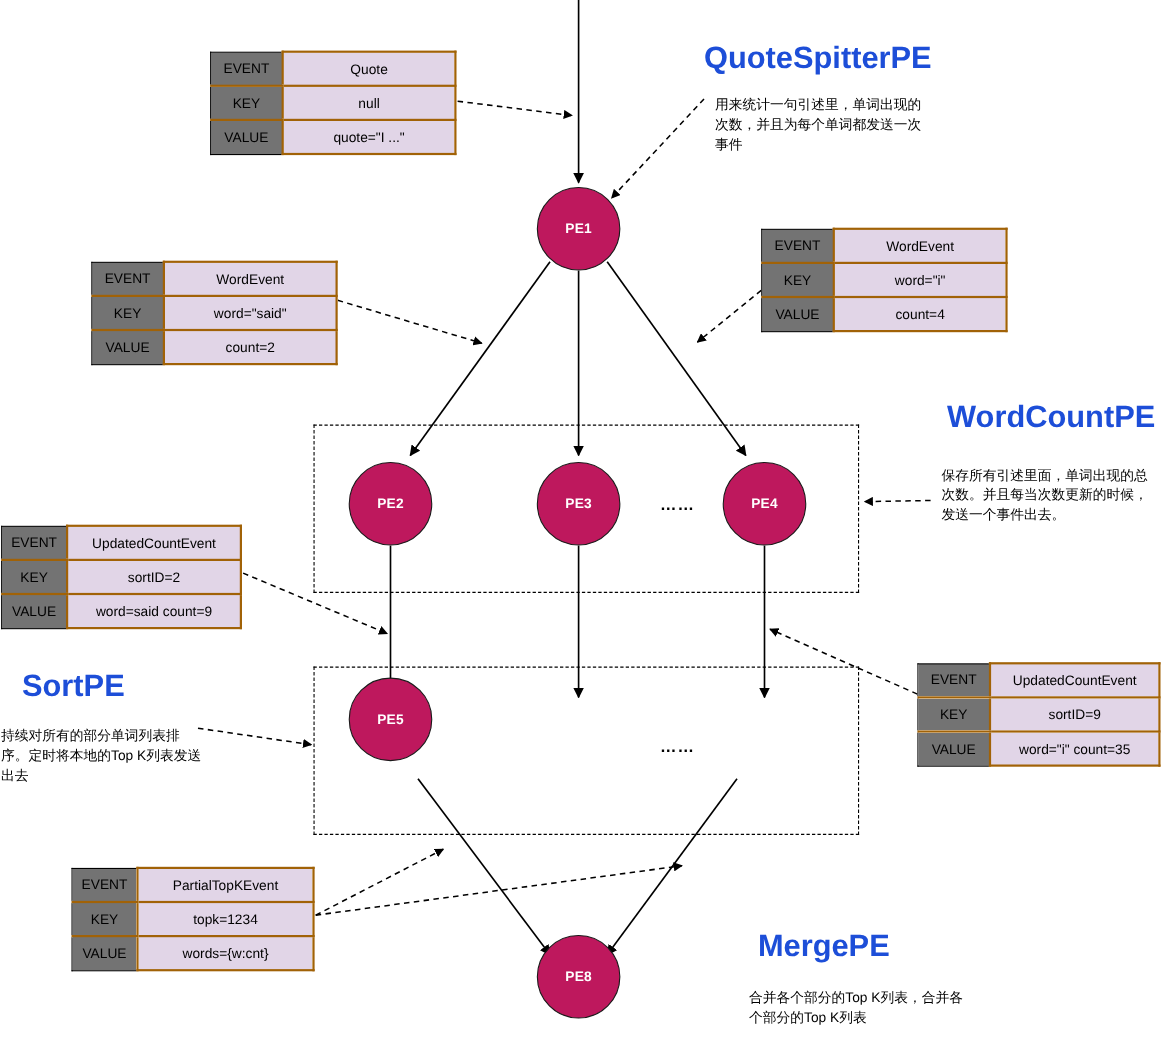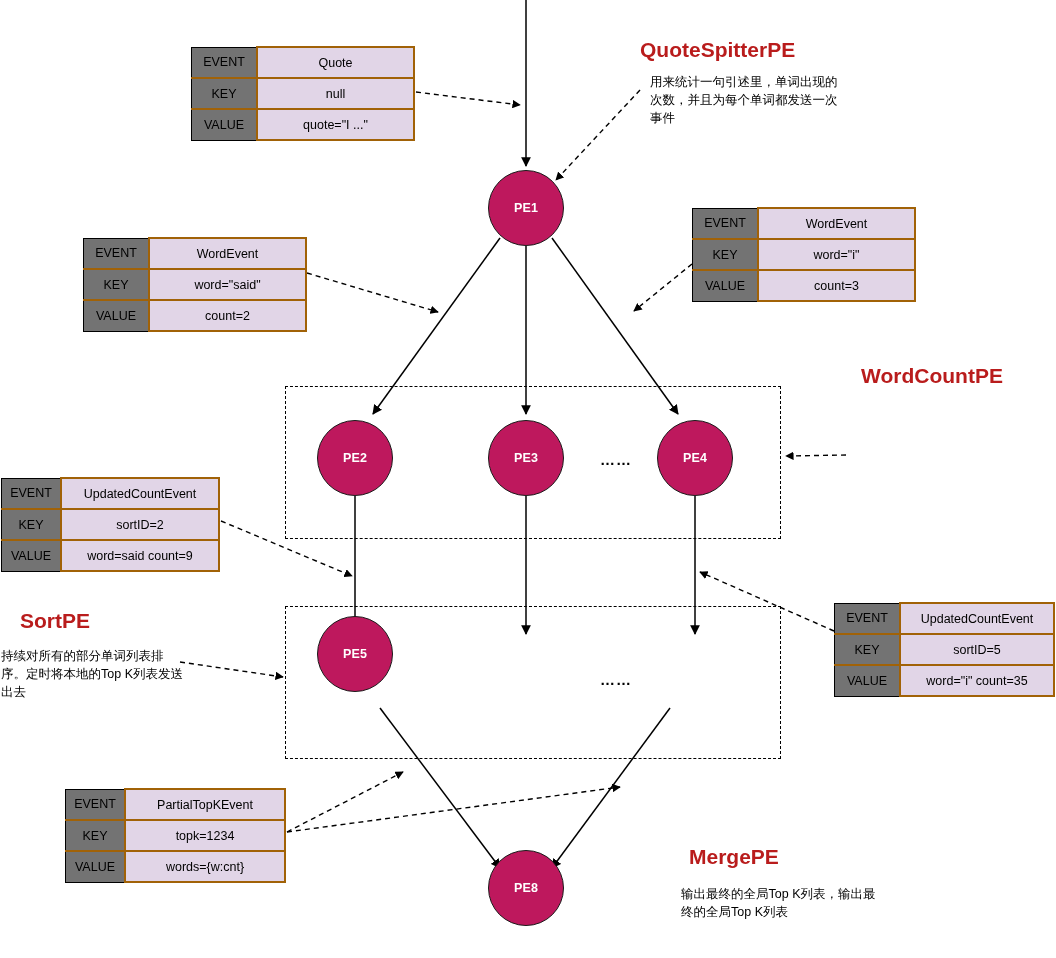--- a/index.html
+++ b/index.html
@@ -87,31 +87,32 @@
   }
   .event-table tr:first-child td.k { border-top: 1.3px solid #000000; }
   .event-table tr:last-child  td.k { border-bottom: 1.3px solid #000000; }
   .event-table td.v {
     background: #e1d5e7;
     color: #000000;
   }
   
   .section-title {
     position: absolute;
-    font-size: 21px;
+    font-size: 28px;
     font-weight: bold;
-    color: #b91c1c;
+    color: #1d4ed8;
     white-space: nowrap;
     line-height: 1.1;
   }
   .section-desc {
     position: absolute;
     font-size: 12.5px;
     color: #000000;
     line-height: 1.45;
+    margin-top: 13px;
   }
 </style>
 </head>
 <body>
 
 <div id="canvas">
 
   <svg id="edges" viewBox="0 0 1056 958" xmlns="http://www.w3.org/2000/svg">
     <defs>
       <marker id="arrow-solid" viewBox="0 0 10 10" refX="9" refY="5" markerWidth="6.5" markerHeight="6.5" orient="auto-start-reverse">
@@ -232,21 +233,21 @@
         <tr>
       <td class="k" style="width:56px;">EVENT</td>
       <td class="v">WordEvent</td>
     </tr>
     <tr>
       <td class="k">KEY</td>
       <td class="v">word="i"</td>
     </tr>
     <tr>
       <td class="k">VALUE</td>
-      <td class="v">count=3</td>
+      <td class="v">count=4</td>
     </tr>
   </tbody>
     </table>
 
   <table class="event-table" style="left:1px; top:477px; width:219px;">
     <tbody>
         <tr>
       <td class="k" style="width:50px;">EVENT</td>
       <td class="v">UpdatedCountEvent</td>
     </tr>
@@ -262,21 +263,21 @@
     </table>
 
   <table class="event-table" style="left:834px; top:602px; width:221px;">
     <tbody>
         <tr>
       <td class="k" style="width:56px;">EVENT</td>
       <td class="v">UpdatedCountEvent</td>
     </tr>
     <tr>
       <td class="k">KEY</td>
-      <td class="v">sortID=5</td>
+      <td class="v">sortID=9</td>
     </tr>
     <tr>
       <td class="k">VALUE</td>
       <td class="v">word="i" count=35</td>
     </tr>
   </tbody>
     </table>
 
   <table class="event-table" style="left:65px; top:788px; width:221px;">
     <tbody>
@@ -292,20 +293,21 @@
       <td class="k">VALUE</td>
       <td class="v">words={w:cnt}</td>
     </tr>
   </tbody>
     </table>
 
   <div class="section-title" style="left:640px; top:38px;">QuoteSpitterPE</div>
   <div class="section-desc" style="left:650px; top:73px; width:195px;">用来统计一句引述里，单词出现的次数，并且为每个单词都发送一次事件</div>
 
   <div class="section-title" style="left:861px; top:364px;text-align:right;">WordCountPE</div>
+  <div class="section-desc" style="left:856px; top:410px; width:196px;">保存所有引述里面，单词出现的总次数。并且每当次数更新的时候，发送一个事件出去。</div>
 
   <div class="section-title" style="left:20px; top:609px;">SortPE</div>
   <div class="section-desc" style="left:1px; top:647px; width:185px;">持续对所有的部分单词列表排序。定时将本地的Top K列表发送出去</div>
 
   <div class="section-title" style="left:689px; top:845px;">MergePE</div>
-  <div class="section-desc" style="left:681px; top:885px; width:195px;">输出最终的全局Top K列表，输出最终的全局Top K列表</div>
+  <div class="section-desc" style="left:681px; top:885px; width:195px;">合并各个部分的Top K列表，合并各个部分的Top K列表</div>
 
 </div>
 
 </body></html>

